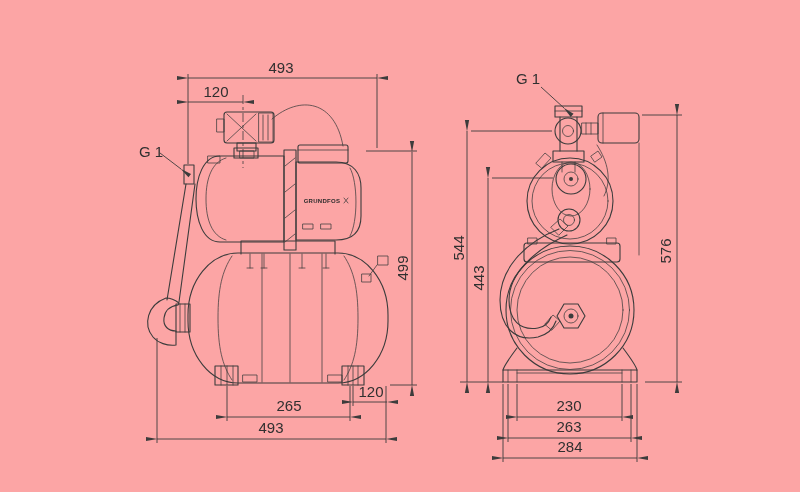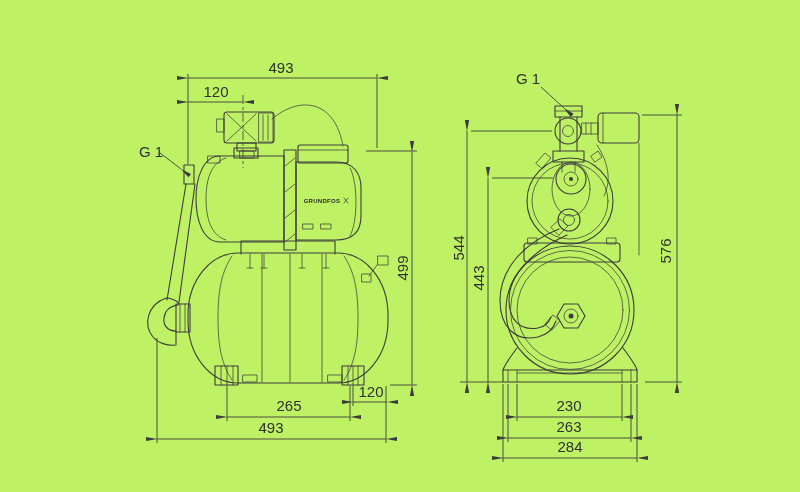--- a/index.html
+++ b/index.html
@@ -1,16 +1,16 @@
 <!DOCTYPE html>
 <html><head>
 <meta charset="utf-8">
 <style>
   html,body{margin:0;padding:0;background:#ffffff;}
-  .stage{position:relative;width:800px;height:492px;background:#bef264;overflow:hidden;
+  .stage{position:relative;width:800px;height:492px;background:#fca5a5;overflow:hidden;
          font-family:"Liberation Sans",sans-serif;}
   svg{position:absolute;left:0;top:0;}
   .obj{stroke:#3c3c3c;stroke-width:1.1;fill:none;stroke-linecap:round;stroke-linejoin:round;}
   .thin{stroke-width:0.75;}
   .dimline{stroke:#3c3c3c;stroke-width:0.9;fill:none;}
   .centerline{stroke:#3c3c3c;stroke-width:0.8;fill:none;stroke-dasharray:9 3 3 3;}
   .dimtext{font-family:"Liberation Sans",sans-serif;font-size:15px;fill:#303030;}
   .brandtext{font-family:"Liberation Sans",sans-serif;font-size:6px;font-weight:bold;
              letter-spacing:0.3px;fill:#2b2b2b;}
 </style>

